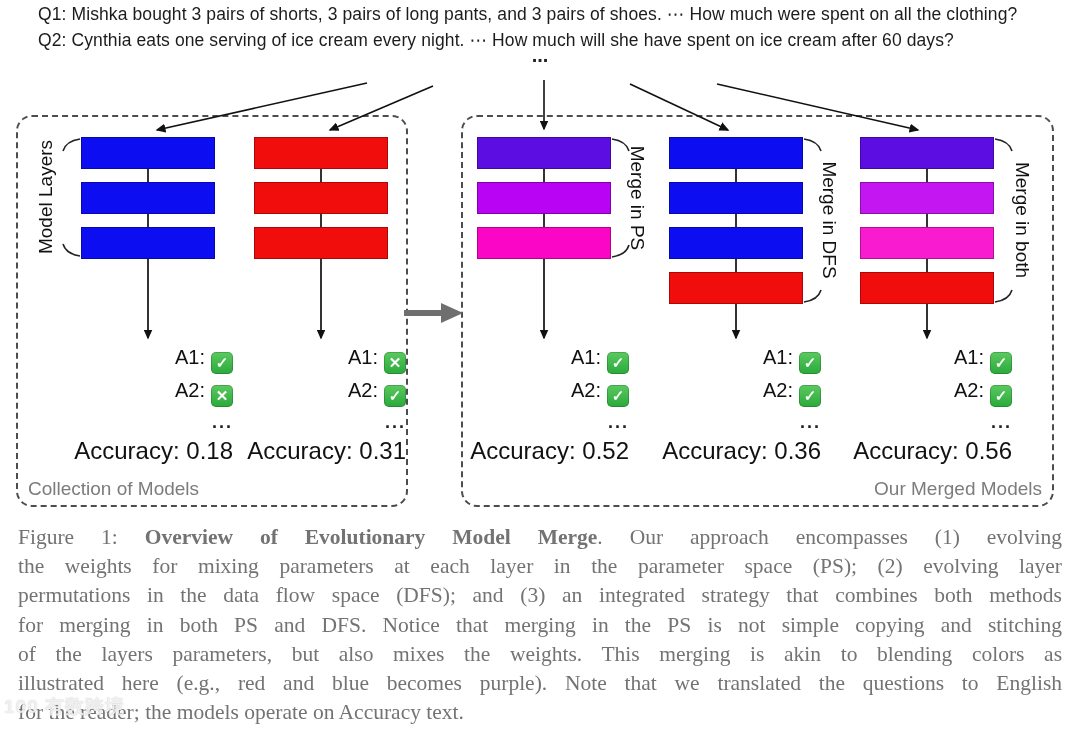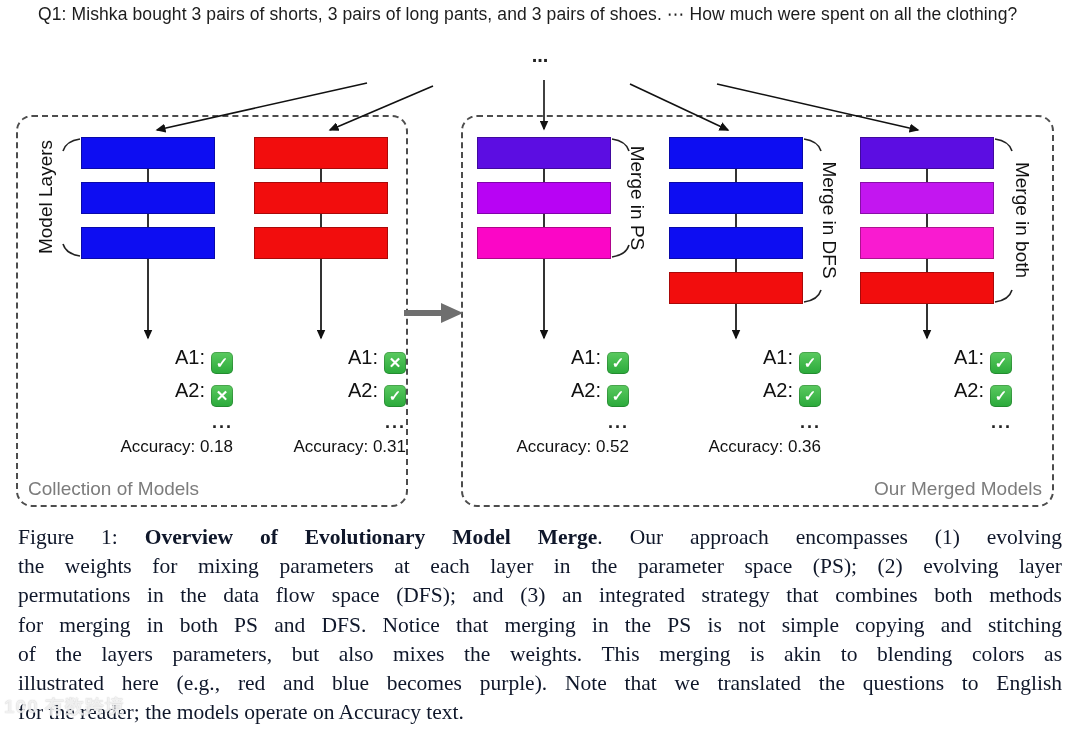--- a/index.html
+++ b/index.html
@@ -26,42 +26,43 @@
   
   .vlabel{position:absolute;width:160px;text-align:center;font-size:19px;color:#111;
           white-space:nowrap;transform-origin:center;z-index:2;}
   .vl-left{transform:rotate(-90deg);}
   .vl-right{transform:rotate(90deg);}
   
   .ans-col{position:absolute;top:346px;width:170px;text-align:right;z-index:2;}
   .a1{left:63px;} .a2{left:236px;} .a3{left:459px;} .a4{left:651px;} .a5{left:842px;}
   .ans-row{font-size:20px;color:#111;height:26px;margin-bottom:7px;}
   .dots-row{font-size:18px;font-weight:bold;height:20px;letter-spacing:2px;color:#222;margin-bottom:5px;}
-  .acc-row{font-size:17px;color:#111;white-space:nowrap;}
+  .acc-row{font-size:24px;color:#111;white-space:nowrap;}
   .mark{display:inline-flex;width:22px;height:22px;border-radius:5px;margin-left:6px;
         background:linear-gradient(180deg,#5bca60 0%,#2aa93a 100%);
         box-shadow:inset 0 0 0 1px rgba(0,0,0,.18);
         color:#fff;font-weight:bold;font-size:15px;line-height:22px;
         align-items:center;justify-content:center;vertical-align:-4px;}
   
   .caption{position:absolute;left:18px;top:523px;width:1044px;z-index:2;
-           font-family:"Liberation Serif",serif;font-size:21.5px;color:#0f172a;}
+           font-family:"Liberation Serif",serif;font-size:21.5px;color:#737373;}
   .cap-line{text-align:justify;text-align-last:justify;line-height:29.2px;}
   .cap-line.last{text-align-last:left;}
   
   .watermark{position:absolute;left:4px;top:694px;z-index:3;font-weight:bold;font-size:19px;
              color:rgba(255,255,255,.78);letter-spacing:1px;
              text-shadow:0 0 1px rgba(120,120,120,.55);pointer-events:none;}
 </style>
 </head>
 <body>
 
 <div class="canvas">
 
   <div class="q q1">Q1: Mishka bought 3 pairs of shorts, 3 pairs of long pants, and 3 pairs of shoes. ⋯ How much were spent on all the clothing?</div>
+  <div class="q q2">Q2: Cynthia eats one serving of ice cream every night. ⋯ How much will she have spent on ice cream after 60 days?</div>
   <div class="center-dots">...</div>
 
   <div class="dashed-box box-left">
     <div class="box-label ll">Collection of Models</div>
   </div>
   <div class="dashed-box box-right">
     <div class="box-label rr">Our Merged Models</div>
   </div>
 
   <svg class="lines" width="1080" height="520">
@@ -173,20 +174,21 @@
     <div class="acc-row"><span>Accuracy:</span> <span>0.36</span></div>
   </div>
   <div class="ans-col a5">
     <div class="ans-row"><span>A1:</span><span class="mark">
           <span>✓</span>
         </span></div>
     <div class="ans-row"><span>A2:</span><span class="mark">
           <span>✓</span>
         </span></div>
     <div class="dots-row">...</div>
+    <div class="acc-row"><span>Accuracy:</span> <span>0.56</span></div>
   </div>
 
   <div class="caption">
     <div class="cap-line"><span>Figure 1: </span><b>Overview of Evolutionary Model Merge</b><span>.  Our approach encompasses (1) evolving</span></div>
     <div class="cap-line">the weights for mixing parameters at each layer in the parameter space (PS); (2) evolving layer</div>
     <div class="cap-line">permutations in the data flow space (DFS); and (3) an integrated strategy that combines both methods</div>
     <div class="cap-line">for merging in both PS and DFS. Notice that merging in the PS is not simple copying and stitching</div>
     <div class="cap-line">of the layers parameters, but also mixes the weights.  This merging is akin to blending colors as</div>
     <div class="cap-line">illustrated here (e.g., red and blue becomes purple). Note that we translated the questions to English</div>
     <div class="cap-line last">for the reader; the models operate on Accuracy text.</div>

